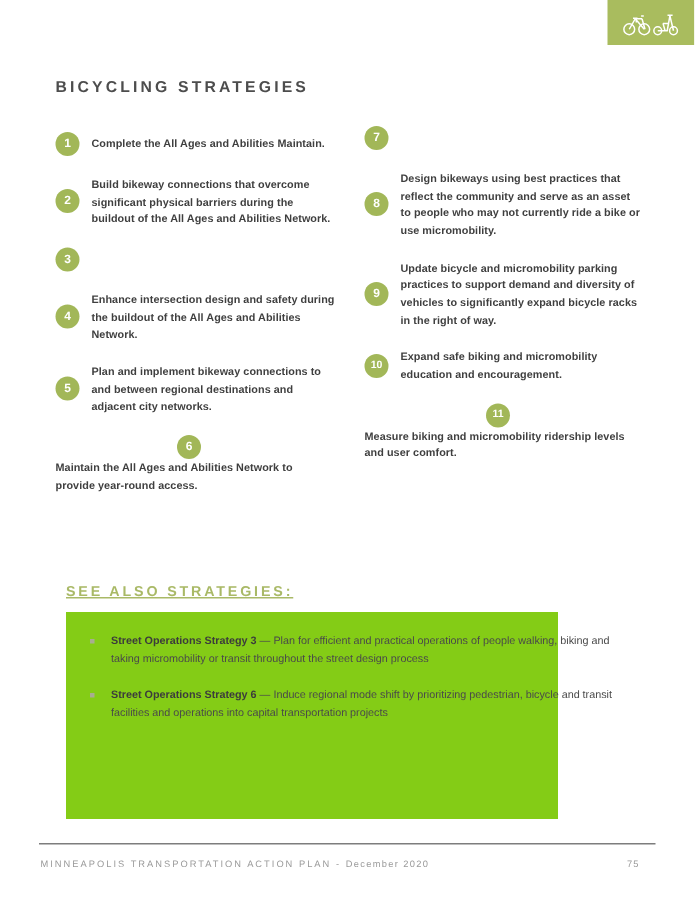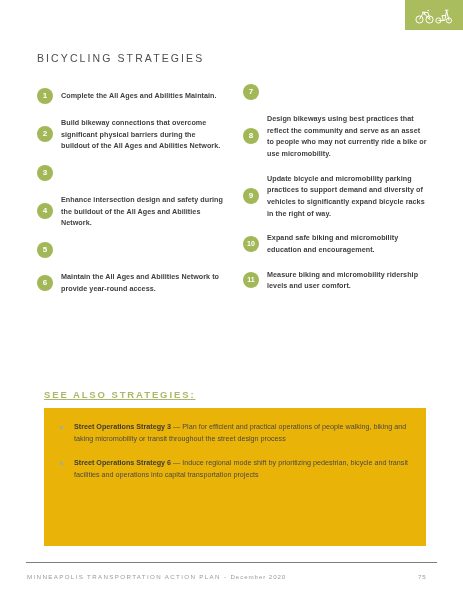--- a/index.html
+++ b/index.html
@@ -33,21 +33,21 @@
     left: 10px;
     top: 5px;
   }
 
   
   .section-title {
     position: absolute;
     left: 37px;
     top: 52px;
     font-size: 10.5px;
-    font-weight: normal;
+    font-weight: bold;
     letter-spacing: 2.1px;
     color: #4d4d4d;
     white-space: nowrap;
   }
 
   
   .columns {
     position: absolute;
     left: 37px;
     top: 88px;
@@ -61,21 +61,21 @@
   }
   .col-right {
     margin-top: -4px;
   }
 
   .strategy {
     display: flex;
     align-items: center;
     margin-bottom: 13px;
   }
-  .strategy:last-child { margin-bottom: 0; }
+  .strategy:last-child { margin-bottom: 0; flex-direction: column; }
 
   .num-circle {
     flex: 0 0 auto;
     width: 16px;
     height: 16px;
     border-radius: 50%;
     background: #a2b758;
     color: #ffffff;
     font-size: 8px;
     font-weight: bold;
@@ -105,23 +105,23 @@
     font-weight: bold;
     letter-spacing: 1.9px;
     color: #a9b966;
     white-space: nowrap;
     text-decoration: underline;
   }
   .see-also-box {
     position: absolute;
     left: 44px;
     top: 408px;
-    width: 382px;
+    width: 328px;
     height: 138px;
-    background: #eab308;
+    background: #84cc16;
   }
   .see-also-list {
     position: absolute;
     left: 16px;
     top: 13px;
     width: 352px;
   }
   .see-also-item {
     display: flex;
     margin-bottom: 12px;
@@ -217,20 +217,21 @@
       </div>
       <div class="strategy">
         <div class="num-circle">3</div>
       </div>
       <div class="strategy">
         <div class="num-circle">4</div>
         <div class="strategy-text">Enhance intersection design and safety during the buildout of the All Ages and Abilities Network.</div>
       </div>
       <div class="strategy">
         <div class="num-circle">5</div>
+        <div class="strategy-text">Plan and implement bikeway connections to and between regional destinations and adjacent city networks.</div>
       </div>
       <div class="strategy">
         <div class="num-circle">6</div>
         <div class="strategy-text">Maintain the All Ages and Abilities Network to provide year-round access.</div>
       </div>
     </div>
 
     <div class="col col-right">
       <div class="strategy">
         <div class="num-circle">7</div>

